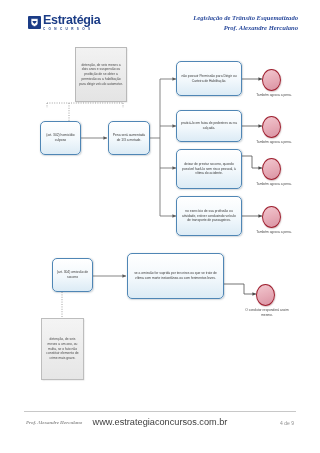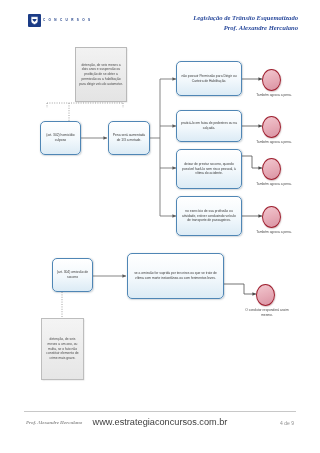--- a/index.html
+++ b/index.html
@@ -103,20 +103,21 @@
 
   <div class="header">
     <div class="logo">
       <span class="logo-mark">
         <svg width="11" height="11" viewBox="0 0 11 11">
           <path d="M2 1.6 H9 V6.2 C9 8.2 5.5 9.6 5.5 9.6 C5.5 9.6 2 8.2 2 6.2 Z" fill="#ffffff" stroke="#1b3c86" stroke-width="0.7"></path>
           <path d="M3.4 4.1 C3.4 5.6 5.5 6.9 5.5 6.9 C5.5 6.9 7.6 5.6 7.6 4.1 Z" fill="#1b3c86"></path>
         </svg>
       </span>
       <span class="logo-txt">
+        <span class="logo-name">Estratégia</span>
         <span class="logo-sub">C O N C U R S O S</span>
       </span>
     </div>
     <div class="hdr-right">
       <div>Legislação de Trânsito Esquematizado</div>
       <div>Prof. Alexandre Herculano</div>
     </div>
   </div>
 
   <div class="canvas">

